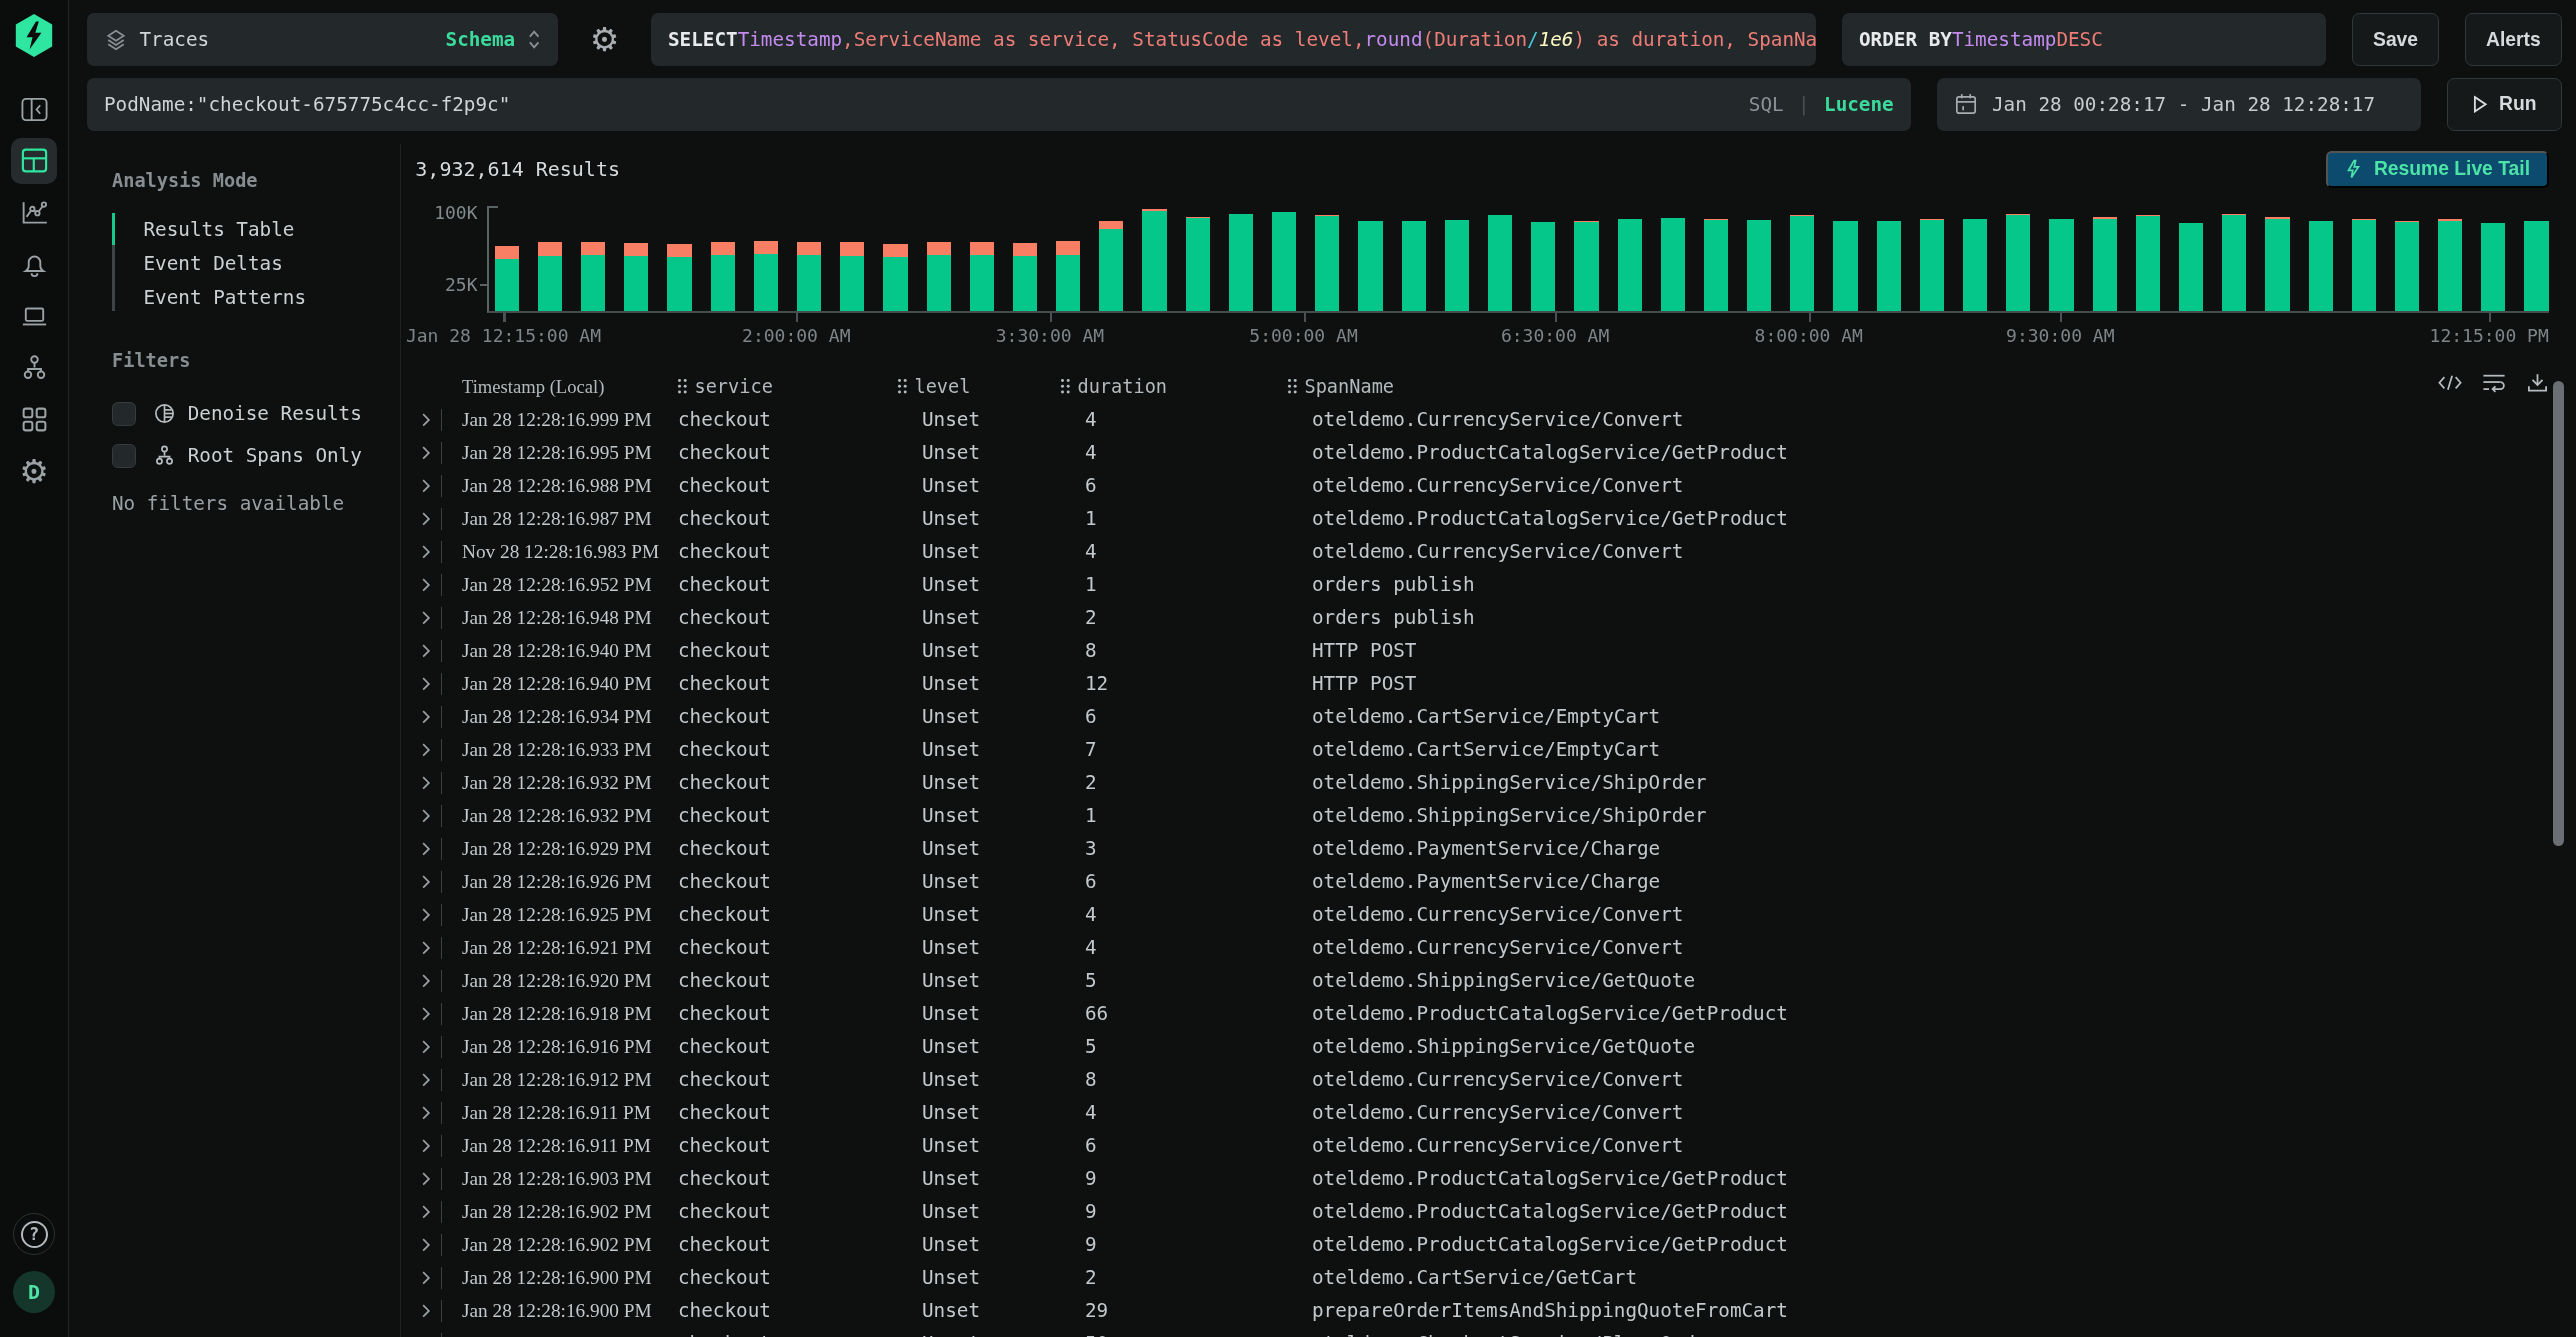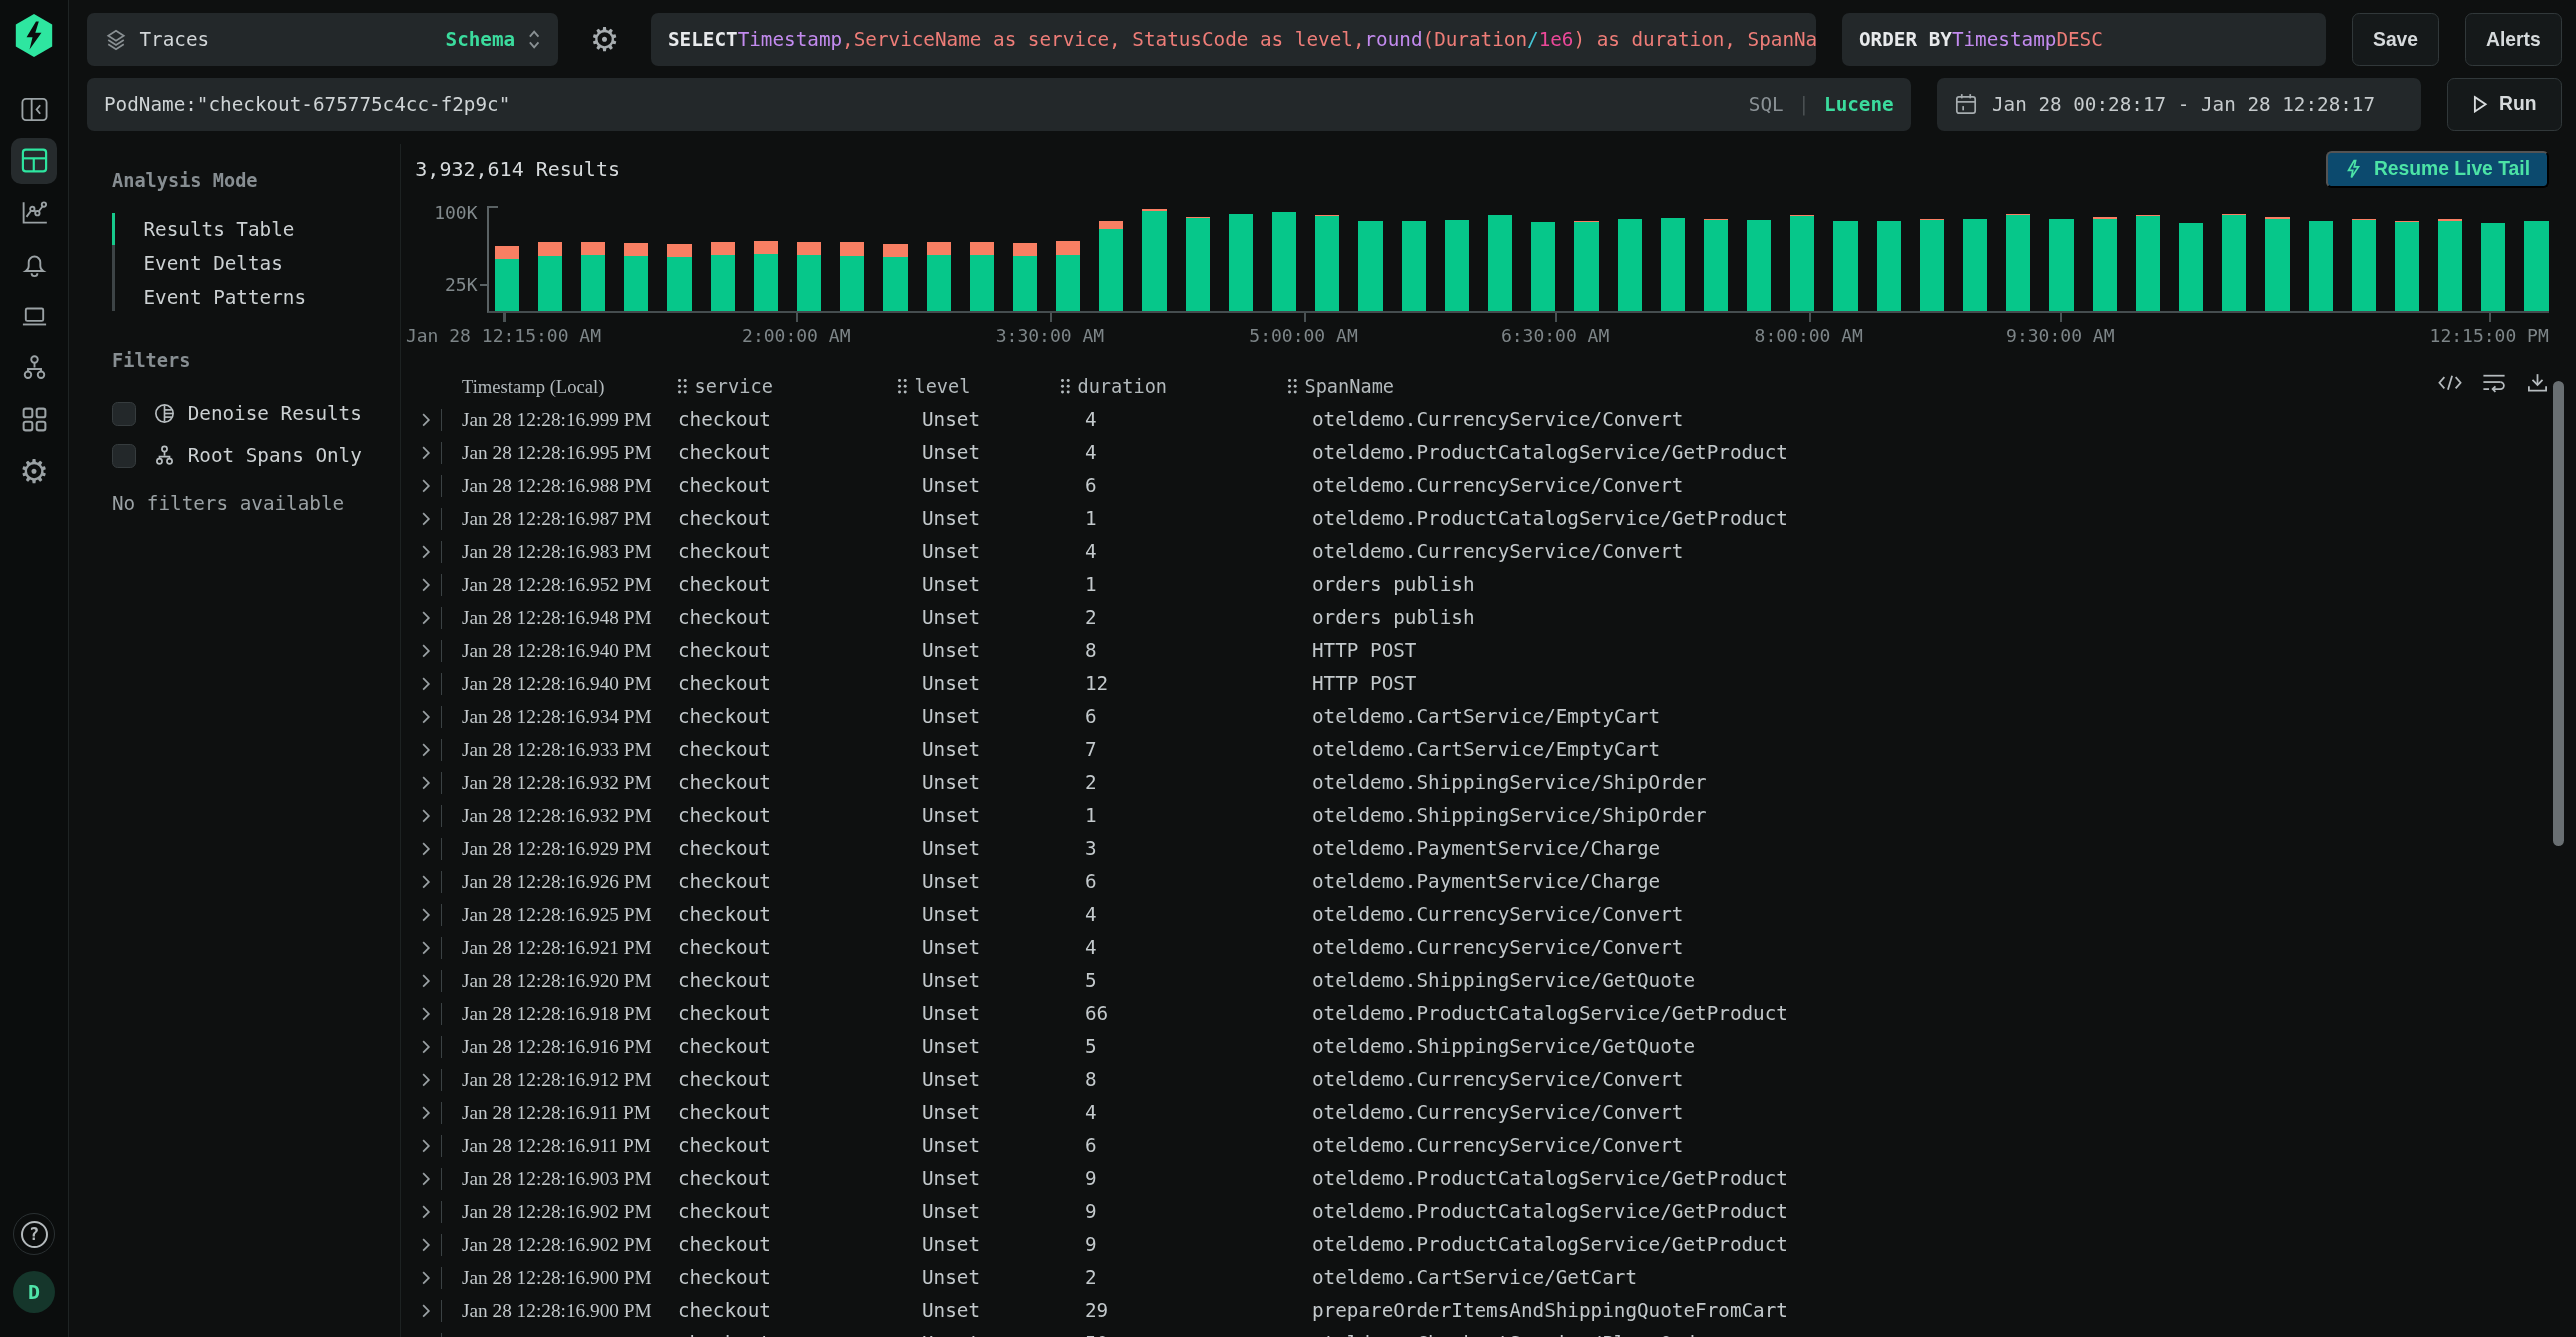--- a/index.html
+++ b/index.html
@@ -53,21 +53,21 @@
   .source-box { width:471px; gap:11.5px; color:#d2d6d8; }
   .source-box .grow { flex:1; }
   .schema-label { color:#3bdb9d; font-weight:bold; }
   .gear-btn { color:#a7adb0; padding:0 5.7px; }
   .sql-box { flex:1; overflow:hidden; }
   .order-box { width:484px; }
   .tok-kw { color:#e8eaec; font-weight:bold; }
   .tok-purple { color:#c38bef; }
   .tok-red { color:#ee7d78; }
   .tok-cyan { color:#45c7d6; }
-  .tok-yellow { color:#ec4899; }
+  .tok-yellow { color:#fef9c3;font-style:italic; }
   .btn {
     height:53px; padding:0 20px; background:#15191a; border:1.4px solid #31383a;
     border-radius:7.2px; color:#d6dadc; font-weight:bold; font-size:19.3px;
     display:flex; align-items:center; gap:11.5px;
   }
   .search-box { flex:1; color:#cfd4d6; gap:7.2px; }
   .search-box .grow { flex:1; }
   .lang-sql { color:#8b9296; }
   .lang-div { color:#4a5052; padding:0 7.2px; }
   .lang-lucene { color:#3bdb9d; font-weight:bold; }
@@ -653,21 +653,21 @@
               <div class="c-dur pad34">1</div>
               <div class="c-span pad34">oteldemo.ProductCatalogService/GetProduct</div>
             </div>
             <div class="trow">
               <div class="c-exp">
                 <svg width="10" height="15.8" viewBox="0 0 14 22" fill="none" stroke="currentColor" stroke-width="2.4">
                   <polyline points="3,3 11,11 3,19"></polyline>
                 </svg>
                 <span class="vbar"></span>
               </div>
-              <div class="c-ts">Jan 28 12:28:16.983 PM</div>
+              <div class="c-ts">Nov 28 12:28:16.983 PM</div>
               <div class="c-svc">checkout</div>
               <div class="c-lvl pad34">Unset</div>
               <div class="c-dur pad34">4</div>
               <div class="c-span pad34">oteldemo.CurrencyService/Convert</div>
             </div>
             <div class="trow">
               <div class="c-exp">
                 <svg width="10" height="15.8" viewBox="0 0 14 22" fill="none" stroke="currentColor" stroke-width="2.4">
                   <polyline points="3,3 11,11 3,19"></polyline>
                 </svg>

